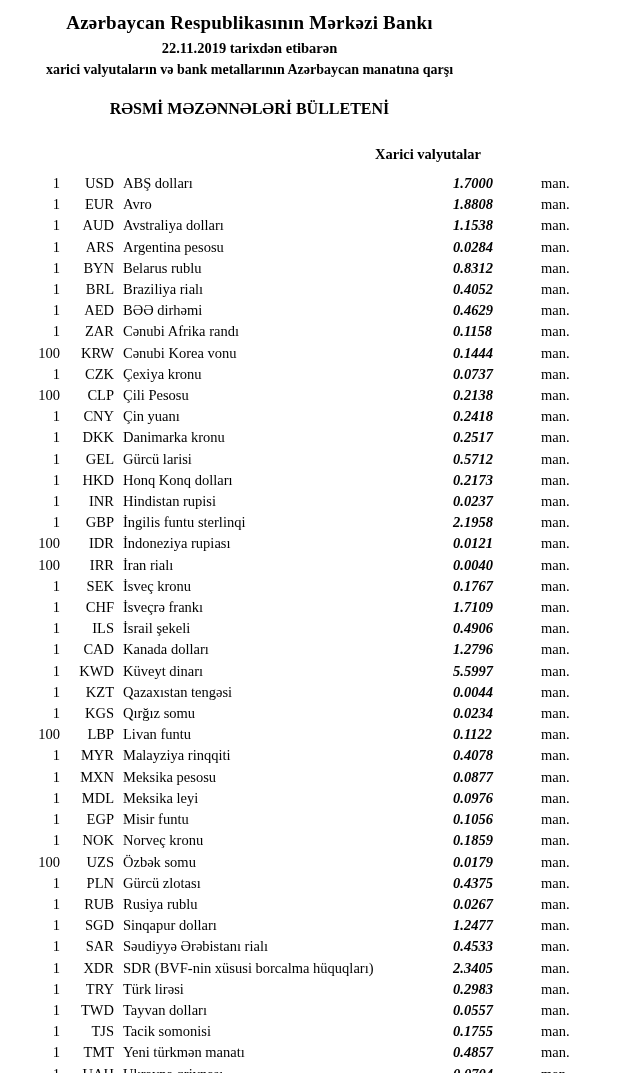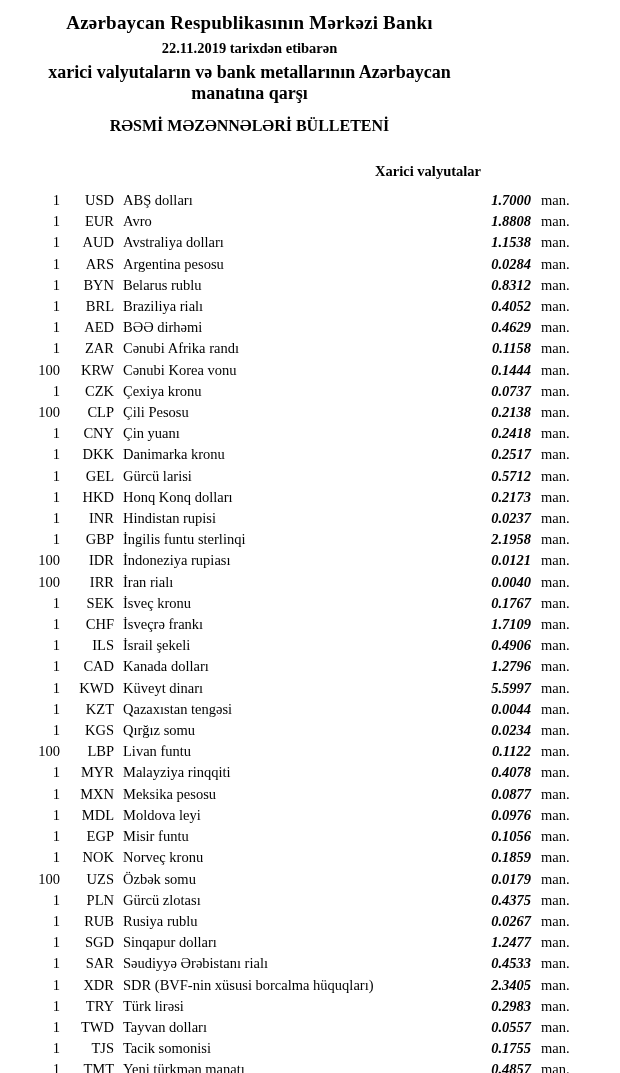--- a/index.html
+++ b/index.html
@@ -30,23 +30,23 @@
     letter-spacing: 0.2px;
     margin-top: 4px;
     margin-bottom: 6px;
   }
   .date-line {
     font-size: 14.5px;
     font-weight: bold;
     margin-bottom: 5px;
   }
   .subtitle-line {
-    font-size: 18px;
-    font-weight: bold;
-    margin-bottom: 13px;
+    font-size: 14px;
+    font-weight: bold;
+    margin-bottom: 22px;
   }
   .bulletin-line {
     font-size: 16px;
     font-weight: bold;
     margin-bottom: 28px;
   }
   .section-title {
     text-align: right;
     font-size: 14.5px;
     font-weight: bold;
@@ -74,21 +74,21 @@
     width: 48px;
     text-align: right;
     padding-right: 9px !important;
   }
   .col-name {
     width: 330px;
     text-align: left;
   }
   .col-rate {
     width: 78px;
-    text-align: right;
+    text-align: left;
     font-style: italic;
     font-weight: bold;
     padding-right: 10px !important;
   }
   .col-unit {
     width: 44px;
     text-align: left;
   }
 </style>
 </head>
@@ -306,21 +306,21 @@
         <tr>
           <td class="col-amount">1</td>
           <td class="col-code">MXN</td>
           <td class="col-name">Meksika pesosu</td>
           <td class="col-rate">0.0877</td>
           <td class="col-unit">man.</td>
         </tr>
         <tr>
           <td class="col-amount">1</td>
           <td class="col-code">MDL</td>
-          <td class="col-name">Moldova leyi</td>
+          <td class="col-name">Meksika leyi</td>
           <td class="col-rate">0.0976</td>
           <td class="col-unit">man.</td>
         </tr>
         <tr>
           <td class="col-amount">1</td>
           <td class="col-code">EGP</td>
           <td class="col-name">Misir funtu</td>
           <td class="col-rate">0.1056</td>
           <td class="col-unit">man.</td>
         </tr>

